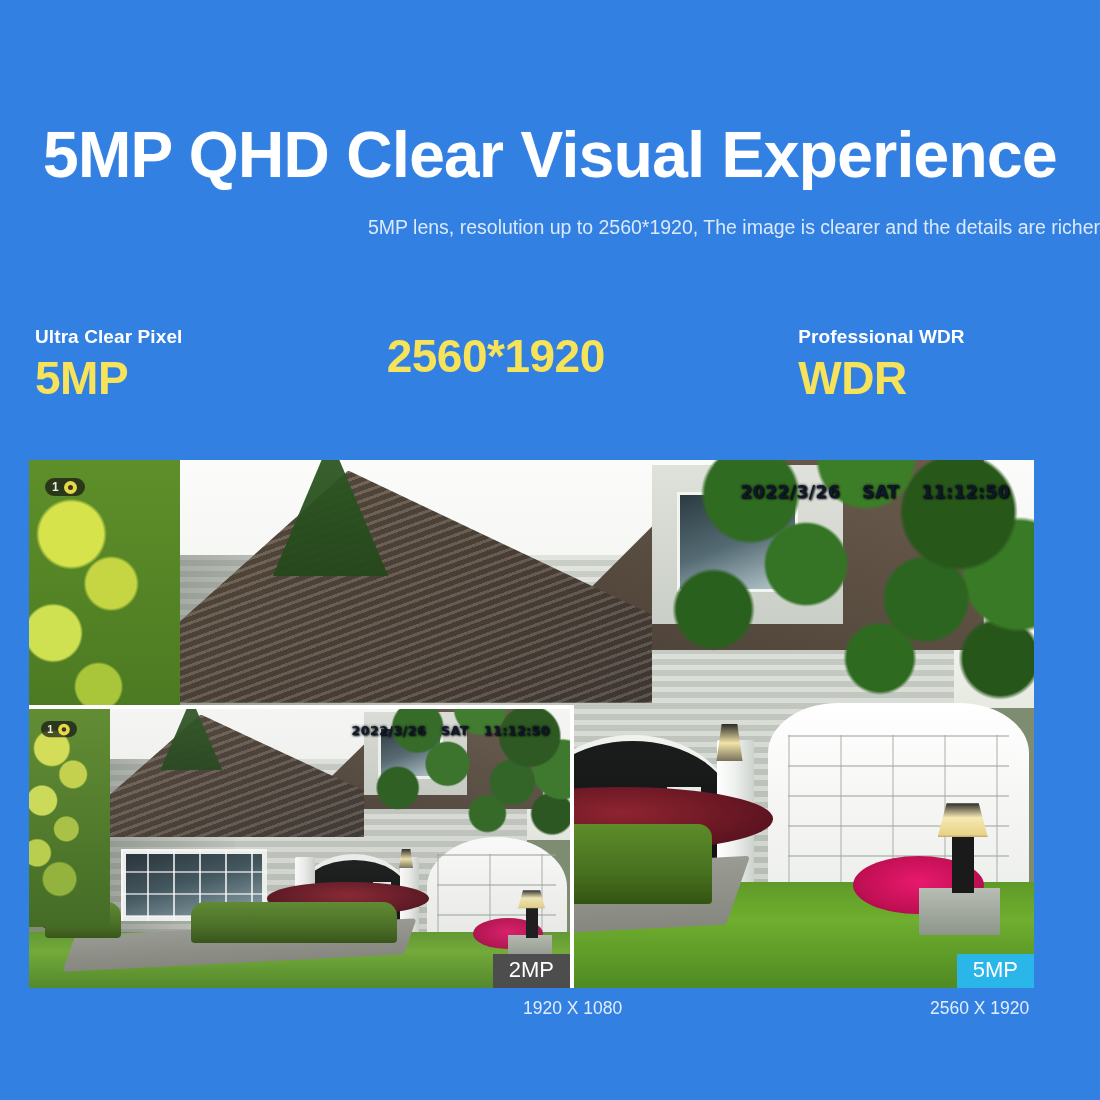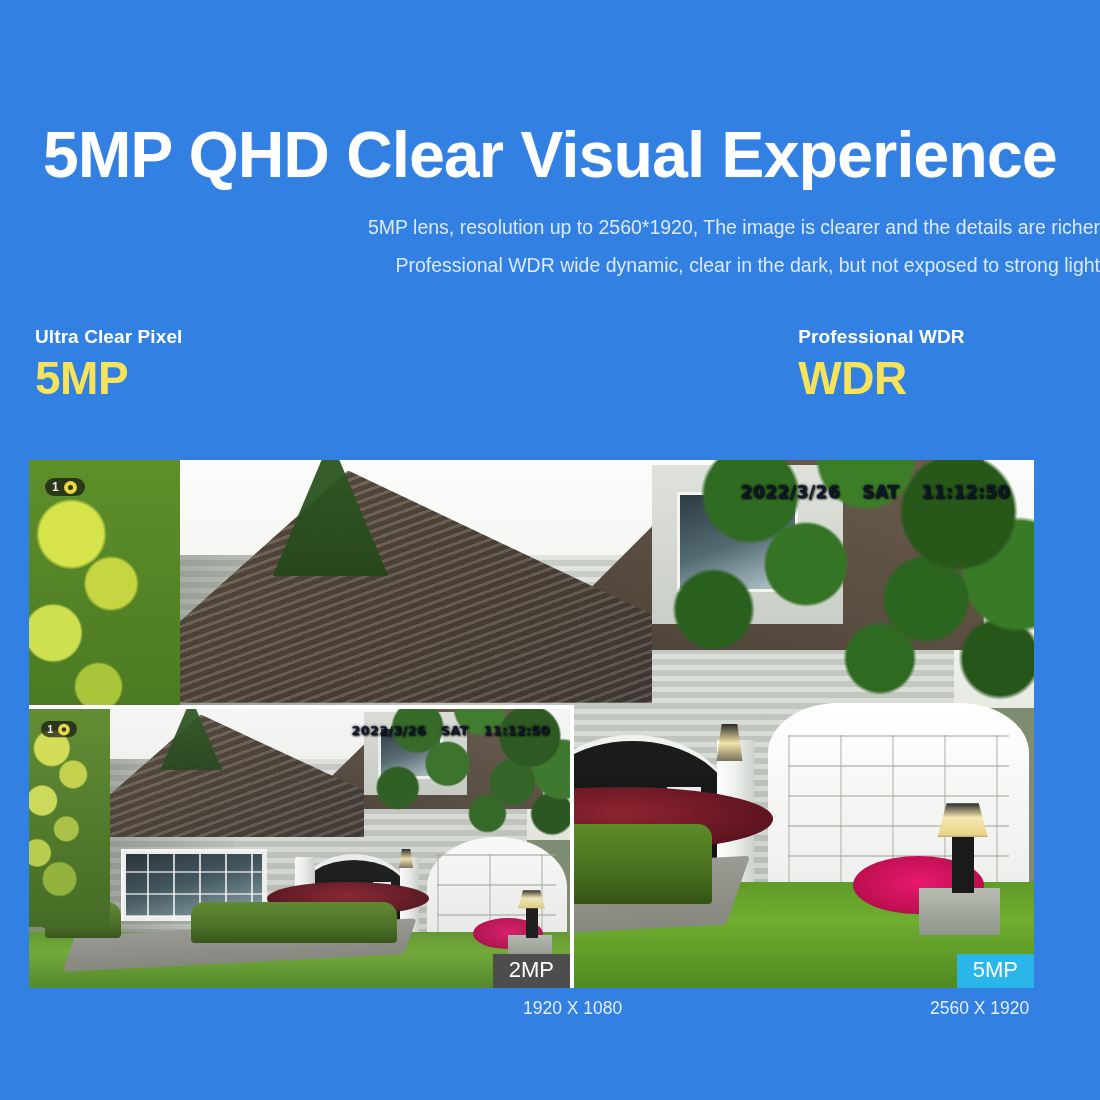--- a/index.html
+++ b/index.html
@@ -337,30 +337,30 @@
   .cap-2mp { left: 479px; margin-left: 44px; }
   .cap-5mp { left: 930px; }
 </style>
 </head>
 <body>
 
 <div>
   <h1 class="hero-title">5MP QHD Clear Visual Experience</h1>
   <div class="hero-sub">
     <div>5MP lens, resolution up to 2560*1920, The image is clearer and the details are richer</div>
-    <div>Professional WDR wide dynamic, clear in the dark, but not exposed to strong light</div>
   </div>
 </div>
 
 <div class="stats">
   <div class="stat stat-1">
     <div class="stat-label">Ultra Clear Pixel</div>
     <div class="stat-value">5MP</div>
   </div>
   <div class="stat stat-2">
+    <div class="stat-value">2560*1920</div>
   </div>
   <div class="stat stat-3">
     <div class="stat-label">Professional WDR</div>
     <div class="stat-value">WDR</div>
   </div>
 </div>
 
 <div class="photo-block">
 
   <div class="scene">

